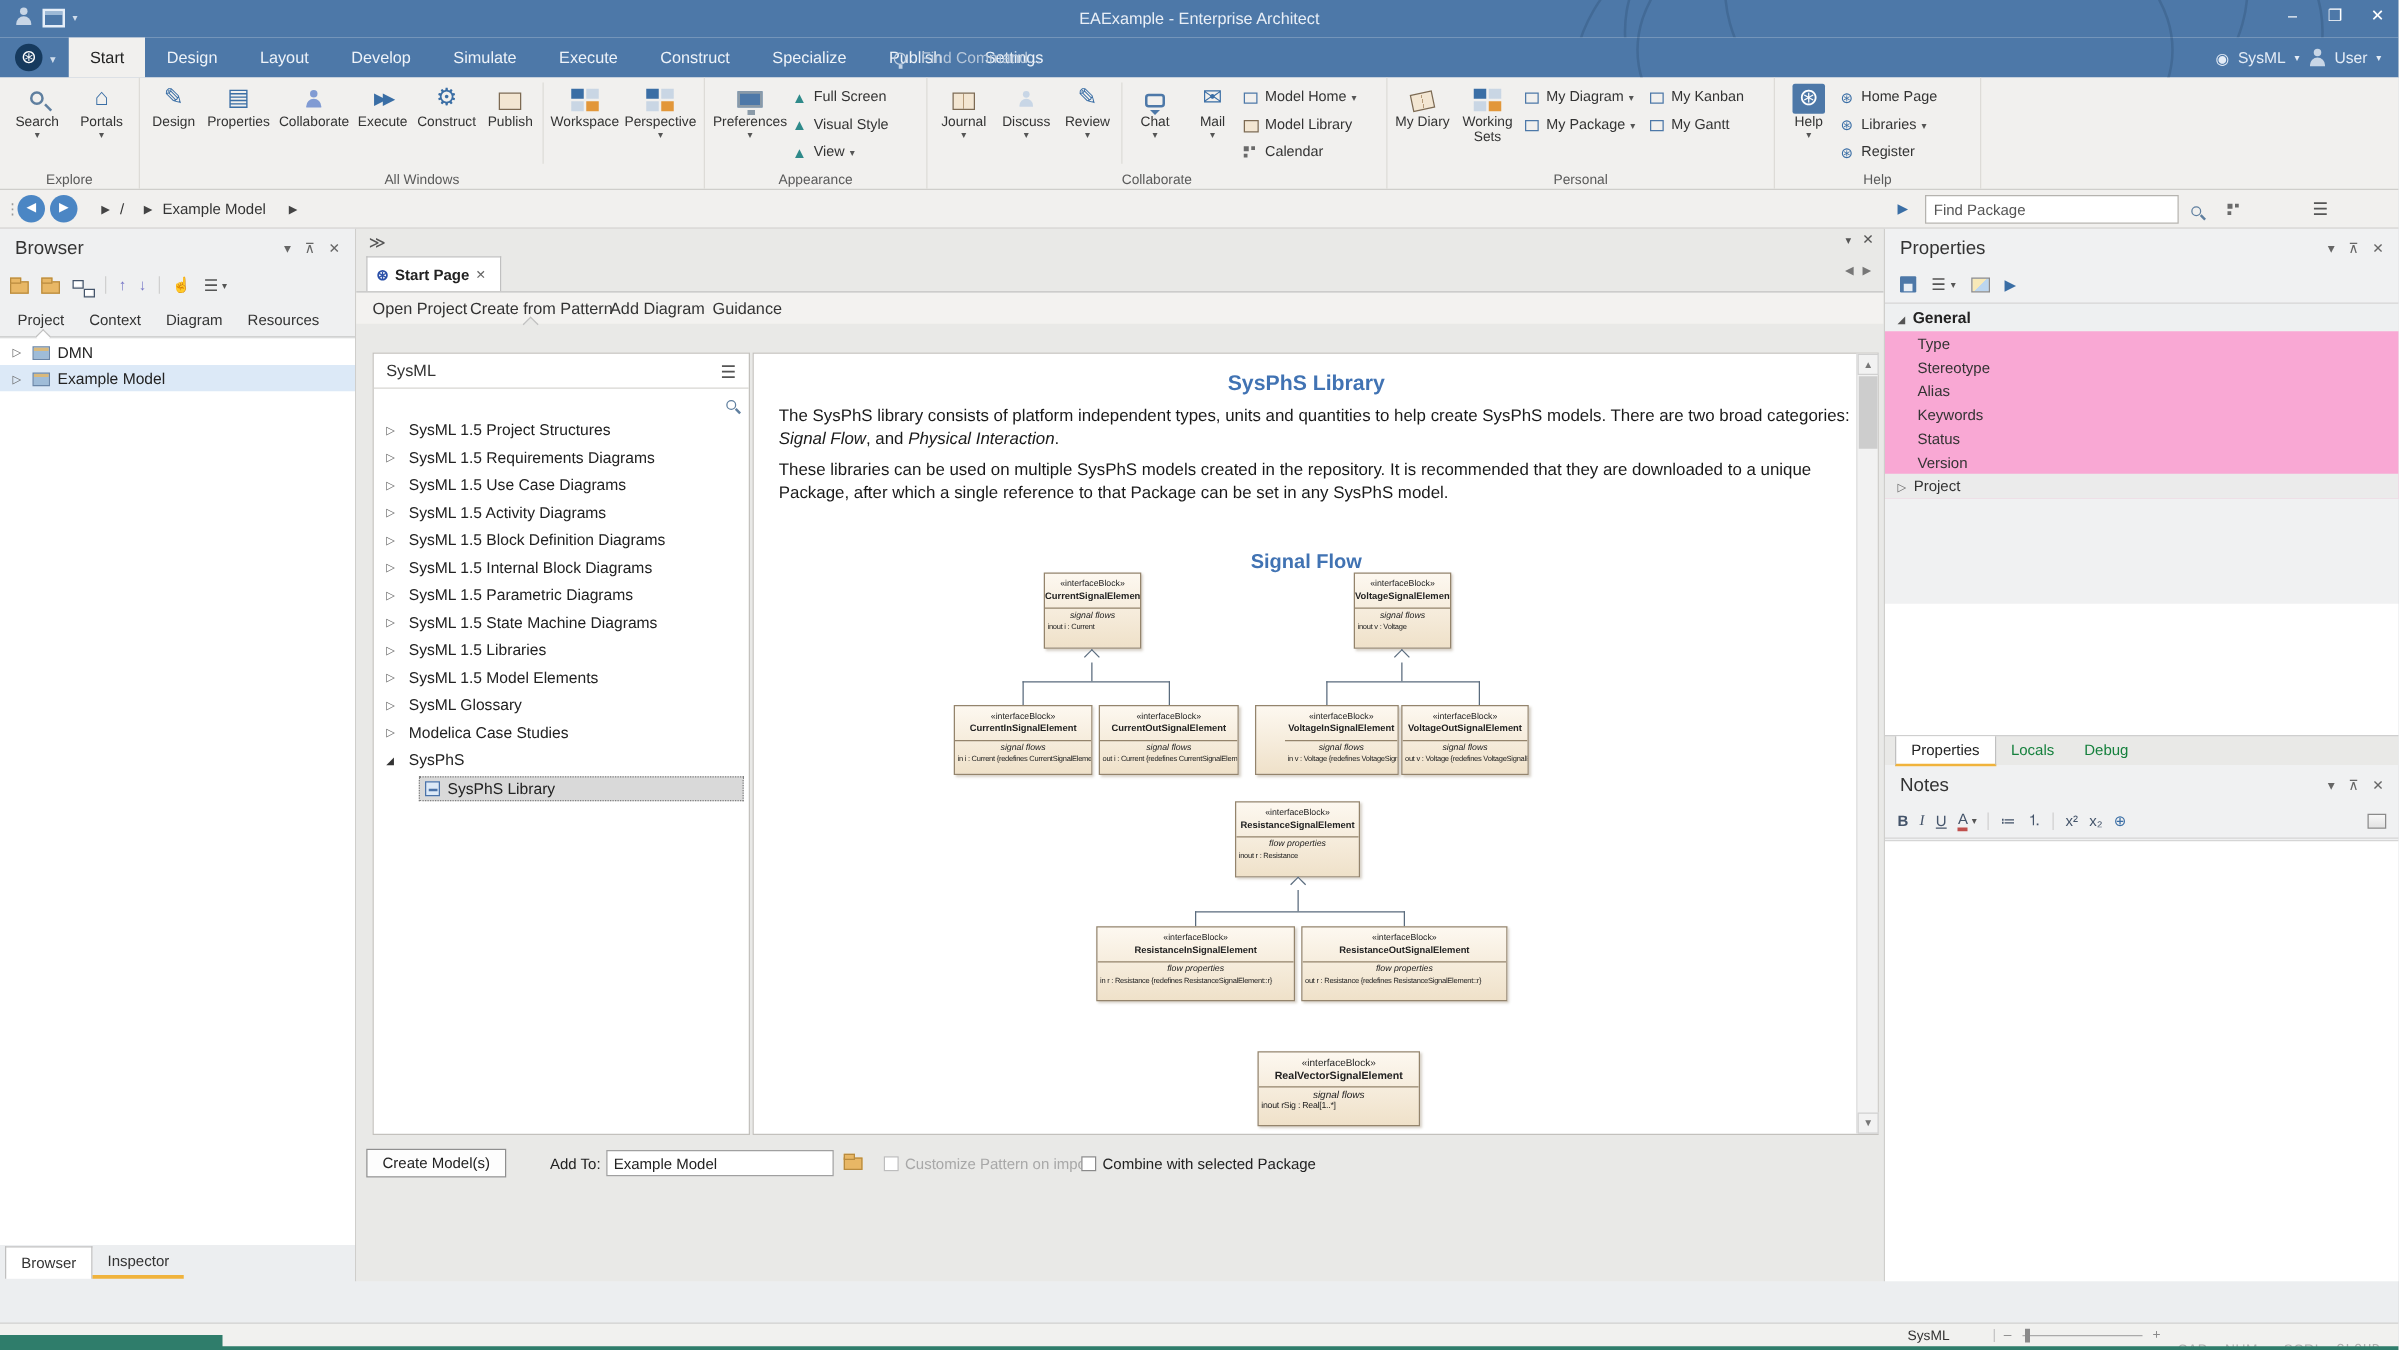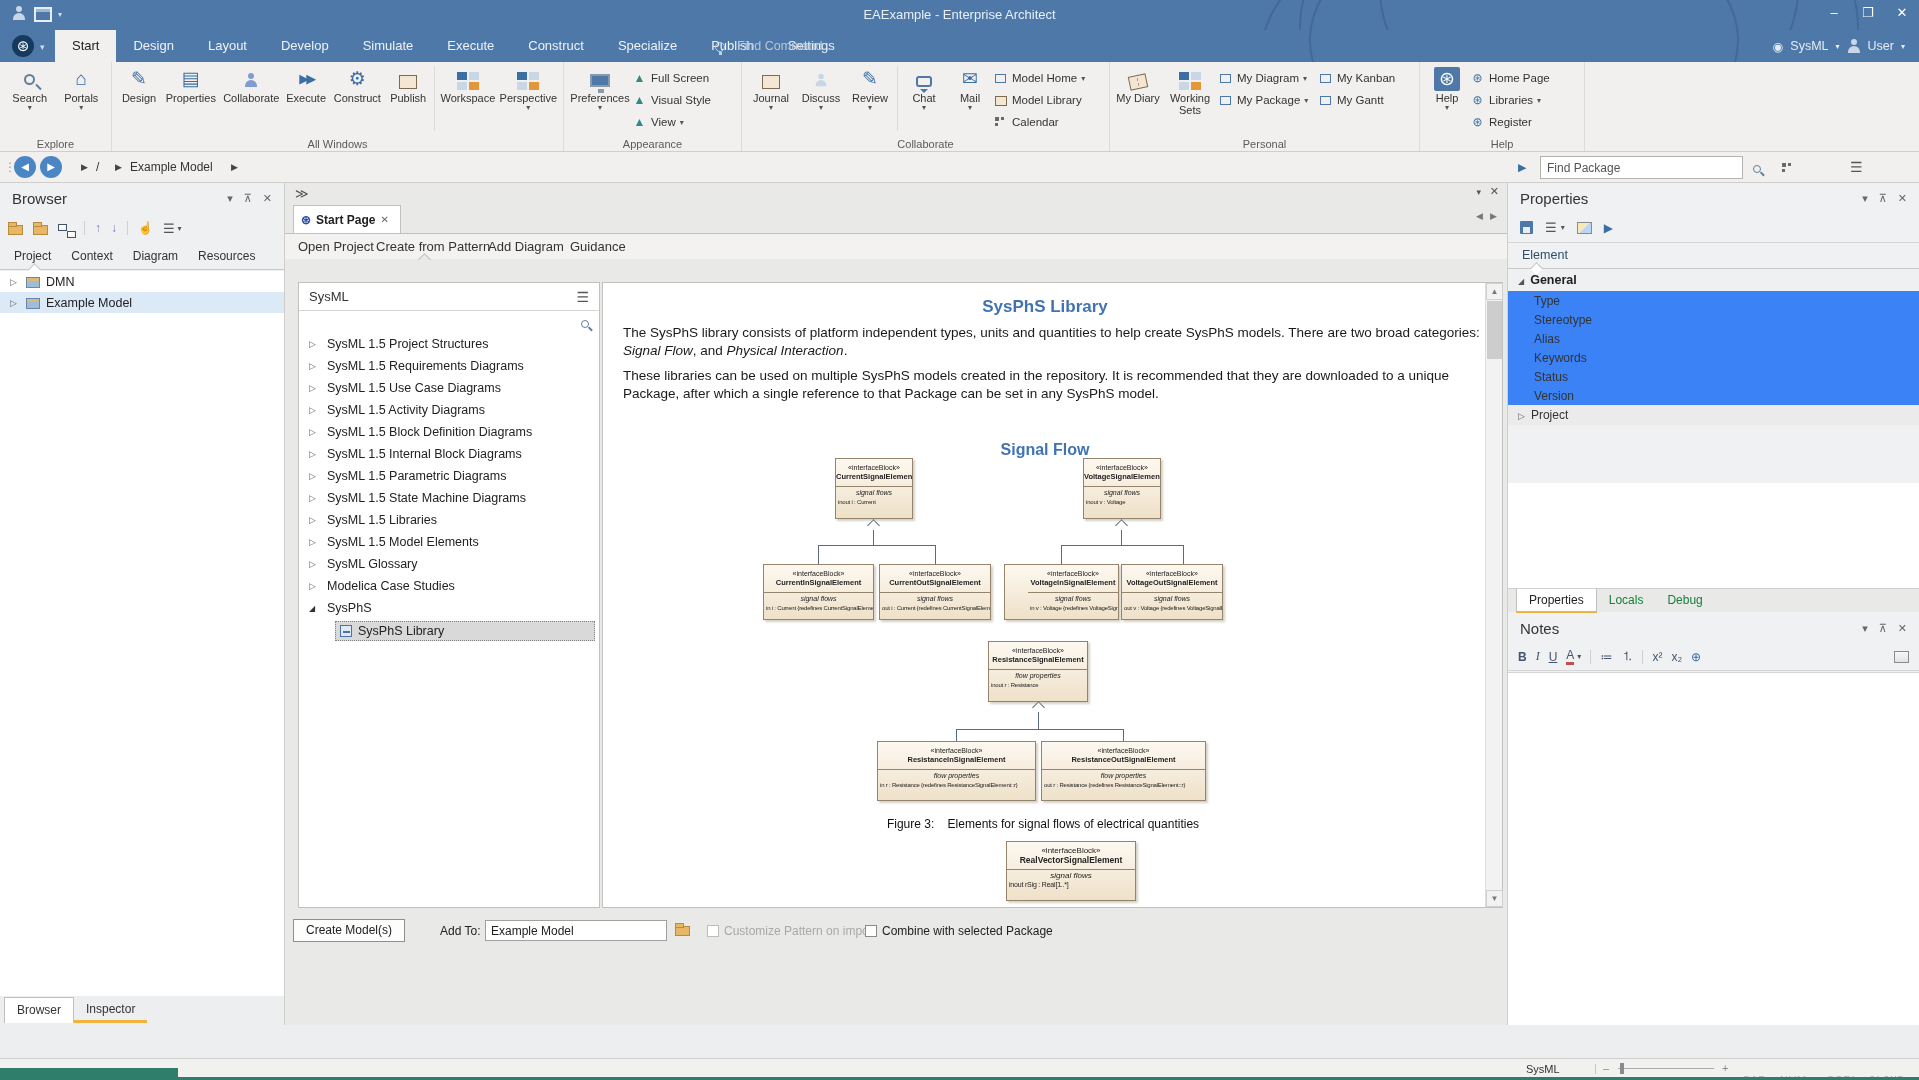--- a/index.html
+++ b/index.html
@@ -653,21 +653,20 @@
           </div>
       </div>
       <div class="ublk" style="left:438px;top:458px;width:165px;height:60px;">
         <div class="u-st">«interfaceBlock»</div>
           <div class="u-nm">ResistanceOutSignalElement</div>
         <div class="u-bd">
             <div class="u-cp">flow properties</div>
             <div class="u-pr">out r : Resistance {redefines ResistanceSignalElement::r}</div>
           </div>
       </div>
-      <div class="figcap">Figure 3:    Elements for signal flows of electrical quantities</div>
 
       <div class="ublk" style="left:403px;top:558px;width:130px;height:60px;">
         <div class="u-st" style="font-size:8px;">«interfaceBlock»</div>
           <div class="u-nm" style="font-size:8.5px;">RealVectorSignalElement</div>
         <div class="u-bd">
             <div class="u-cp" style="font-size:8px;">signal flows</div>
             <div class="u-pr" style="font-size:7px;">inout rSig : Real[1..*]</div>
           </div>
       </div>
 
@@ -697,28 +696,24 @@
         <span>✕</span>
       </span>
     </div>
     <div class="rptools">
       <span class="ci flop"></span>
       <span style="color:#555;font-size:13px;">☰</span>
       <span style="font-size:8px;color:#555;margin-left:-8px;">▾</span>
       <span class="ci imgic"></span>
       <span style="color:#3a6ea5;">▶</span>
     </div>
-    <div class="eltab">
-      <span>Element</span>
-      <span class="notch" style="left:24px;top:21px;"></span>
-    </div>
     <div class="genrow">
       <span style="font-size:8px;font-weight:normal;color:#555;margin-right:6px;">◢</span><span>General</span>
     </div>
-    <div style="background:#3b82f6;">
+    <div style="background:#f9a8d4;">
       <div class="pfield">Type</div>
       <div class="pfield">Stereotype</div>
       <div class="pfield">Alias</div>
       <div class="pfield">Keywords</div>
       <div class="pfield">Status</div>
       <div class="pfield">Version</div>
       <div class="projrow">
         <span style="font-size:9px;color:#666;margin-right:6px;">▷</span><span>Project</span>
       </div>
     </div>

